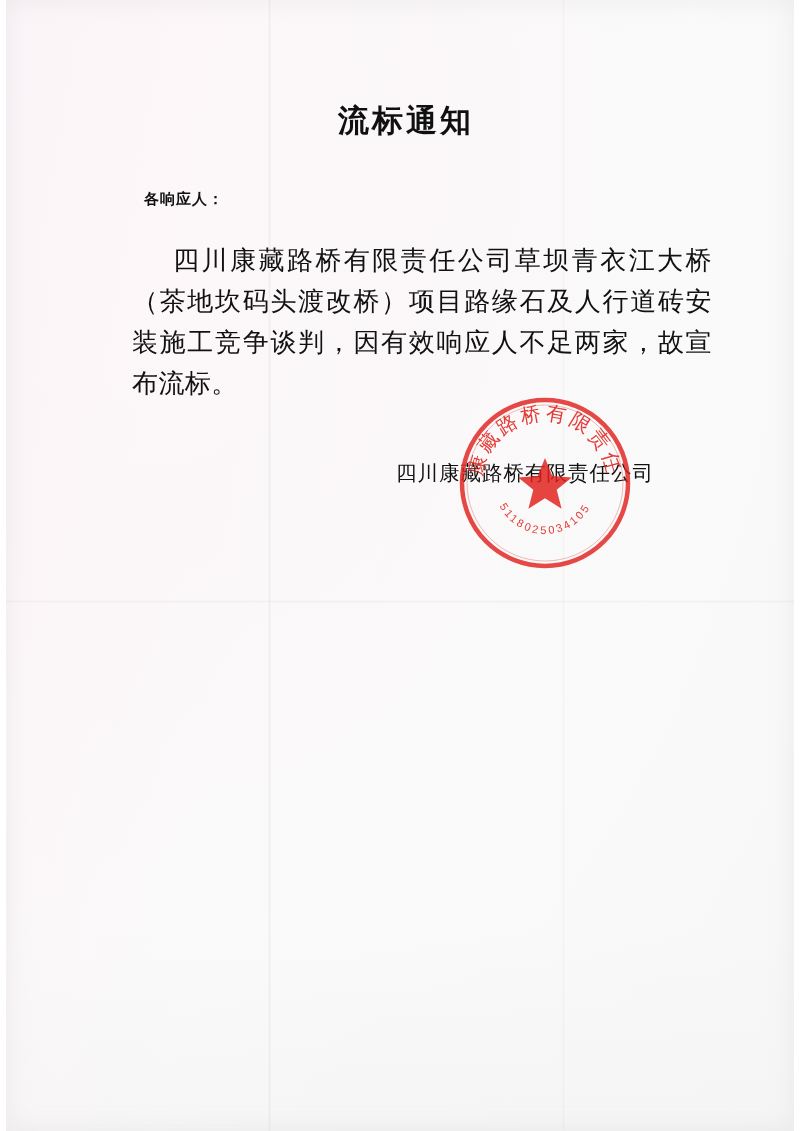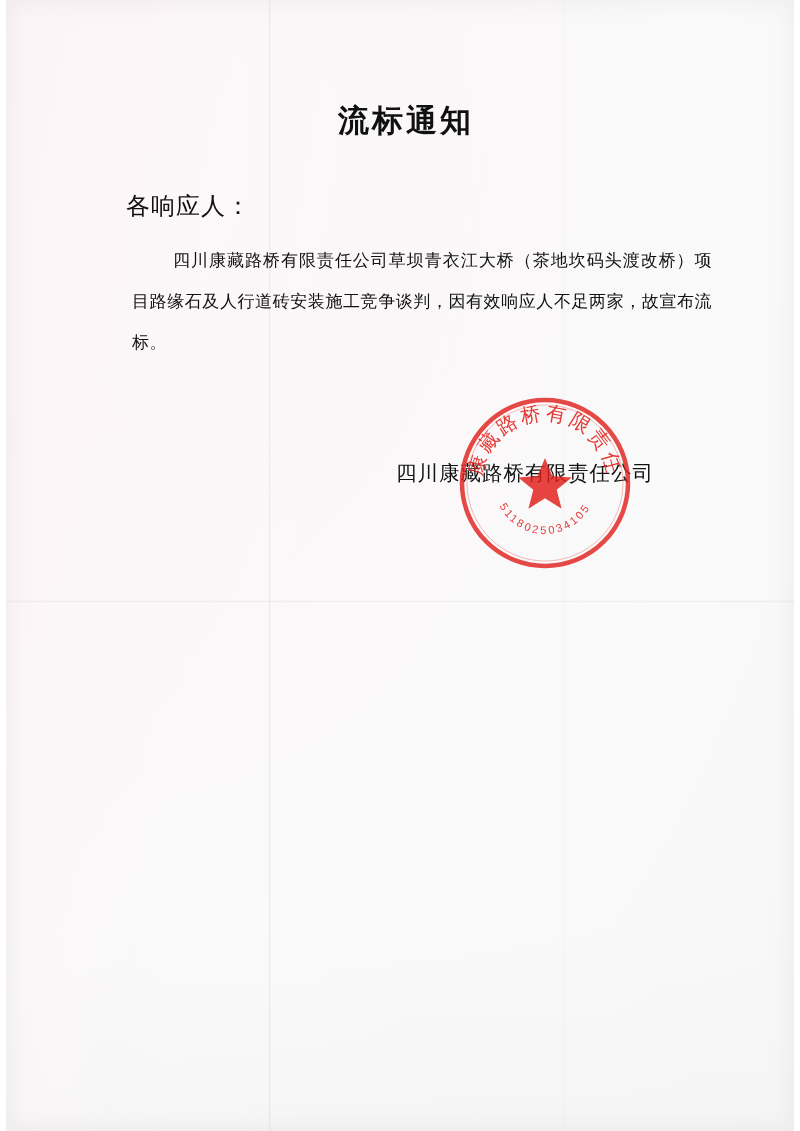--- a/index.html
+++ b/index.html
@@ -62,31 +62,32 @@
     text-align: center;
     font-family: "Liberation Sans", "DejaVu Sans", sans-serif;
     font-weight: bold;
     font-size: 31px;
     letter-spacing: 3px;
     color: #101010;
   }
   .salutation {
     position: absolute;
     top: 190px;
-    left: 120px;
-    font-size: 24px;
+    left: 138px;
+    font-size: 15px;
     letter-spacing: 1px;
     color: #111;
+    font-weight: bold;
   }
   .body-text {
     position: absolute;
     top: 240px;
     left: 126px;
     width: 580px;
-    font-size: 17px;
+    font-size: 26px;
     line-height: 41px;
     letter-spacing: 0.4px;
     color: #111;
     text-align: justify;
     text-indent: 41px;
   }
   .signature {
     position: absolute;
     top: 452px;
     left: 390px;

